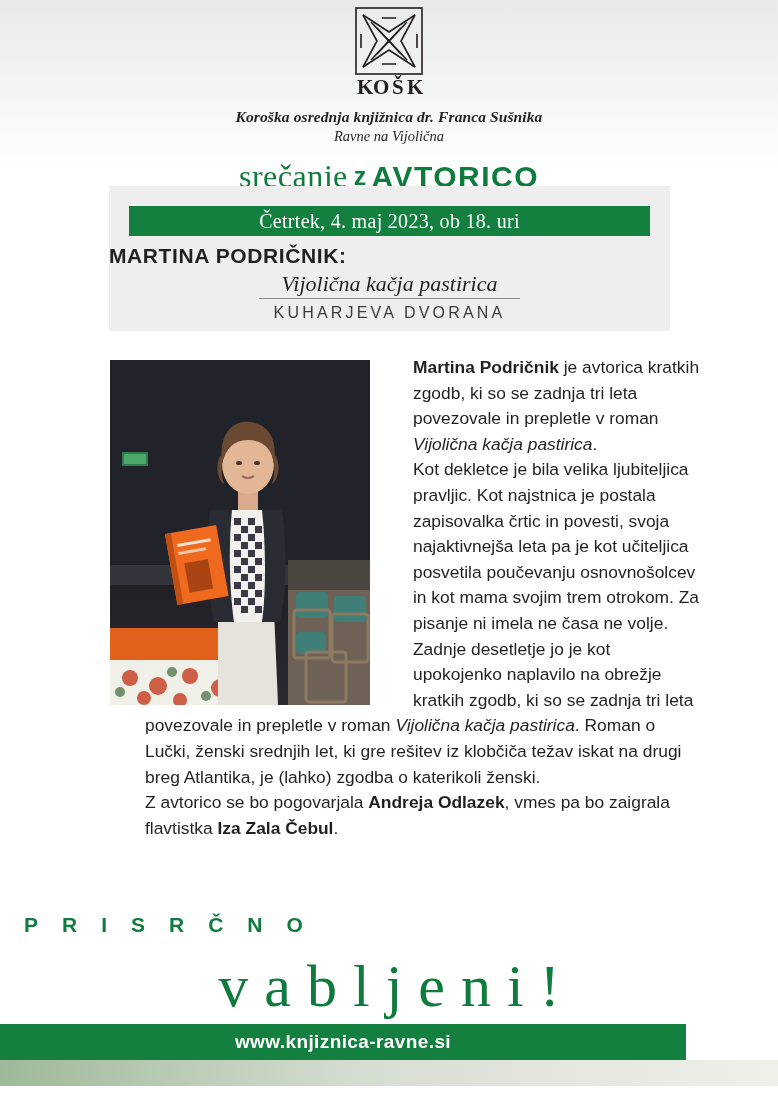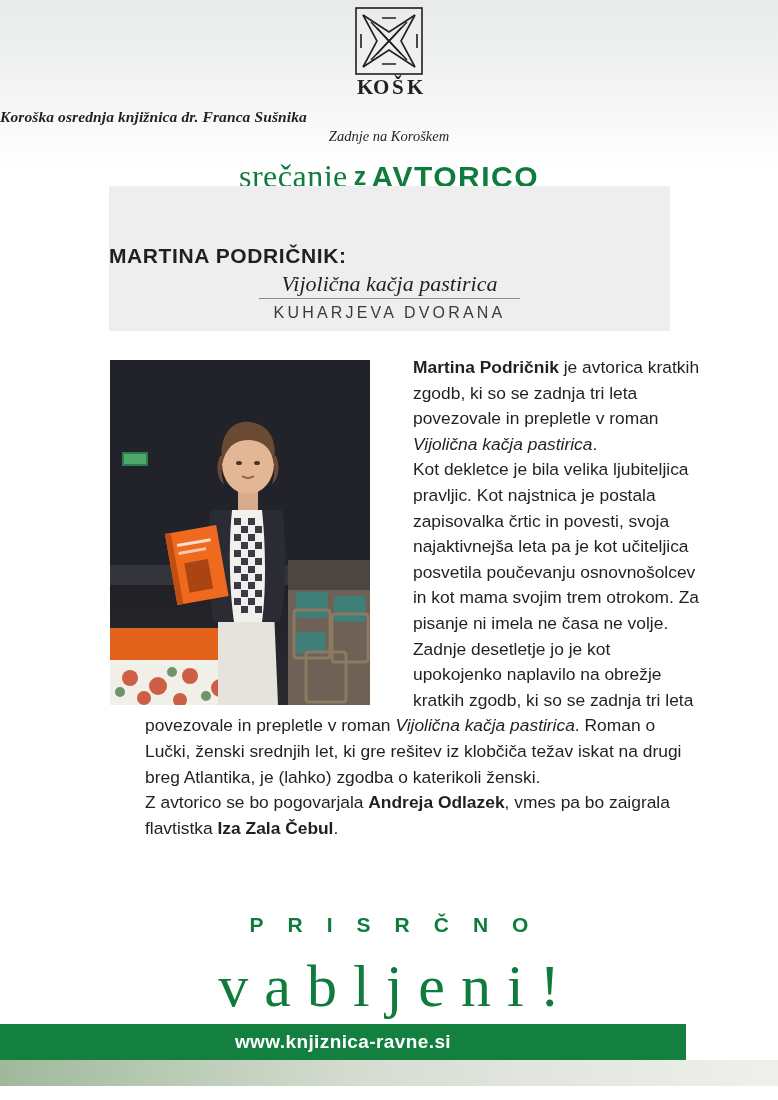--- a/index.html
+++ b/index.html
@@ -38,20 +38,21 @@
     position: relative;
   }
   .logo-box svg { display: block; }
 
   
   .lib-name {
     position: absolute;
     top: 108px;
     left: 0;
     right: 0;
+    text-align: center;
     font-family: "Liberation Serif", serif;
     font-weight: bold;
     font-style: italic;
     font-size: 15.5px;
     color: #231f20;
     letter-spacing: .1px;
   }
   .lib-city {
     position: absolute;
     top: 128px;
@@ -194,21 +195,21 @@
   }
   .body-text b { font-weight: bold; }
   .body-text i { font-style: italic; }
 
   
   .prisrcno {
     position: absolute;
     left: 0;
     right: 0;
     top: 913px;
-    text-align: center;
+    text-align: left;
     color: #0f7b3d;
     font-family: "Liberation Sans", sans-serif;
     font-weight: bold;
     font-size: 21px;
     letter-spacing: 24px;
     text-indent: 24px;
   }
   .vabljeni {
     position: absolute;
     left: 0;
@@ -284,27 +285,28 @@
           <text x="8" y="88">K</text>
           <text x="24" y="88">O</text>
           <text x="43" y="88">Š</text>
           <text x="58" y="88">K</text>
         </g>
       </svg>
     </div>
   </div>
 
   <div class="lib-name">Koroška osrednja knjižnica dr. Franca Sušnika</div>
-  <div class="lib-city">Zadnje na Koroškem</div>
+  <div class="lib-city">Ravne na Vijolična</div>
 
   <div class="meeting-head">
     <span class="m1">srečanje</span><span class="m2">z</span><span class="m3">AVTORICO</span>
   </div>
 
   <div class="info-panel"></div>
+  <div class="date-bar">Četrtek, 4. maj 2023, ob 18. uri</div>
   <div class="author-name">MARTINA PODRIČNIK:</div>
   <div class="book-title">Vijolična kačja pastirica</div>
   <div class="rule"></div>
   <div class="hall">KUHARJEVA DVORANA</div>
 
   <div class="photo">
     <svg width="260" height="345" viewBox="0 0 260 345" xmlns="http://www.w3.org/2000/svg">
       <defs>
         <linearGradient id="wall" x1="0" y1="0" x2="0" y2="1">
           <stop offset="0%" stop-color="#25252b"></stop>

